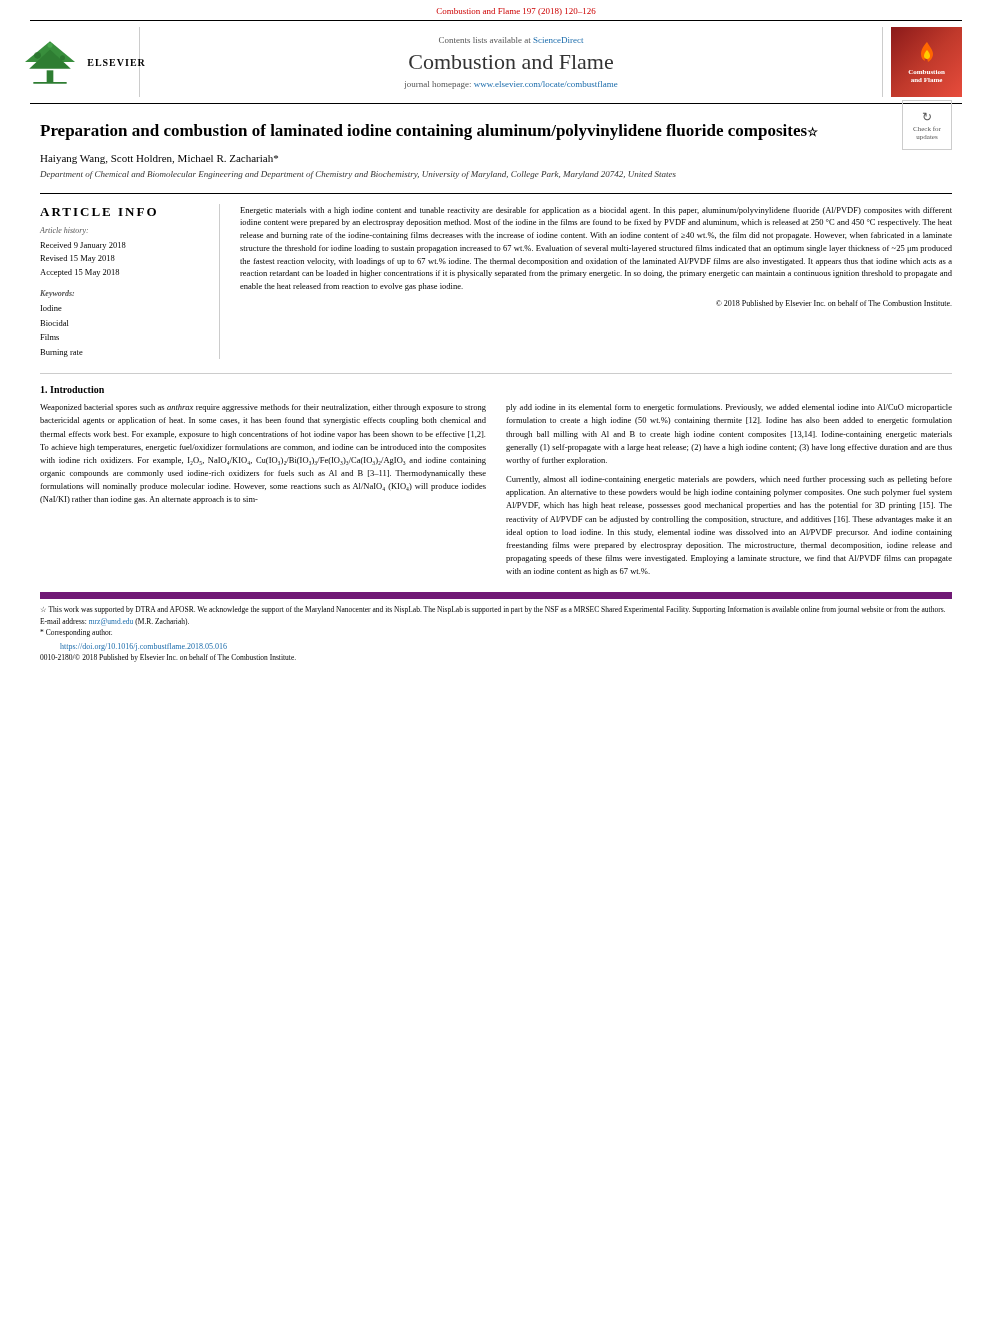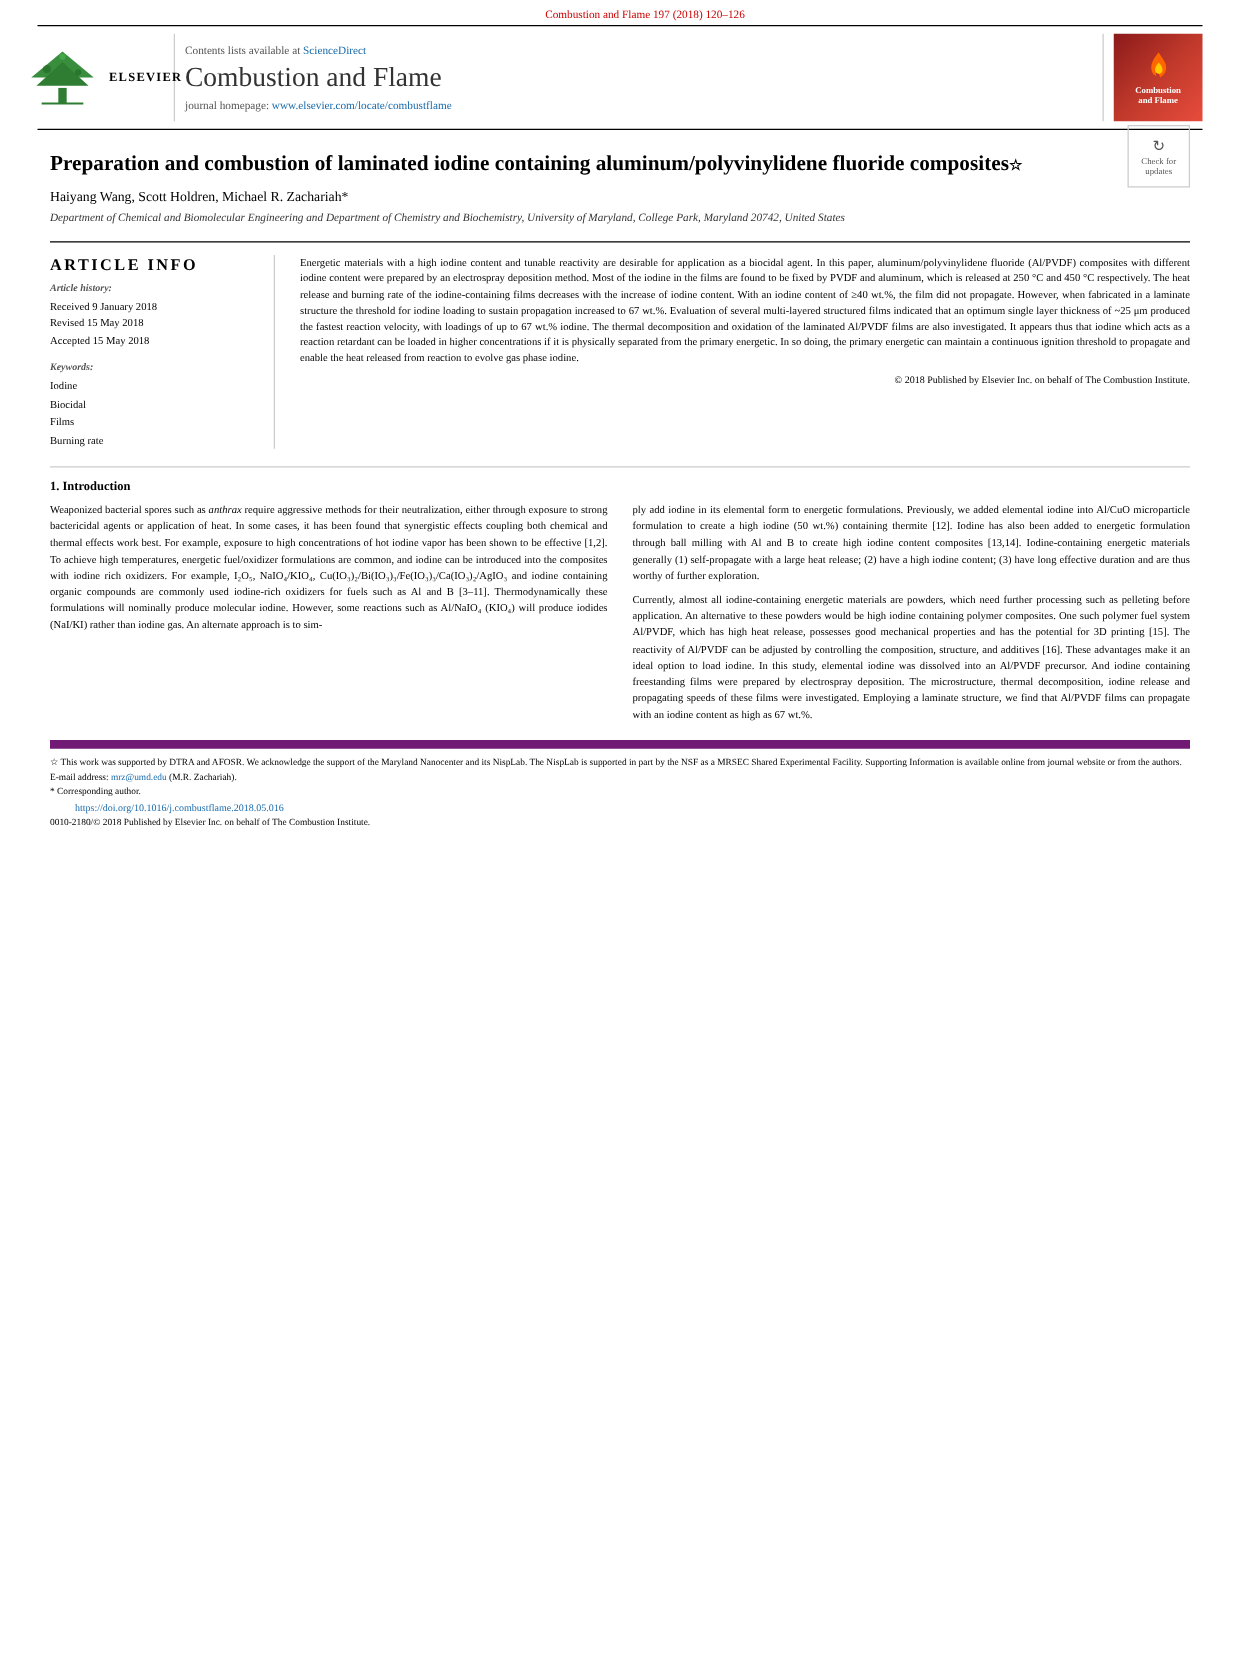--- a/index.html
+++ b/index.html
@@ -49,21 +49,21 @@
     .elsevier-text {
       font-size: 10px;
       font-weight: bold;
       letter-spacing: 1px;
       color: #000;
     }
     .journal-center {
       flex: 1;
       display: flex;
       flex-direction: column;
-      align-items: flex-start;
+      align-items: center;
       justify-content: center;
       gap: 4px;
     }
     .contents-line {
       font-size: 9px;
       color: #555;
     }
     .contents-line a { color: #1a6bab; text-decoration: none; }
     .journal-title-main {
       font-size: 22px;
@@ -158,21 +158,21 @@
     .section-label {
       font-size: 13px;
       font-weight: bold;
       letter-spacing: 2px;
       text-transform: uppercase;
       margin-bottom: 6px;
       color: #000;
     }
     .article-info-label {
       font-size: 8px;
-      font-weight: bold;
+      font-weight: normal;
       color: #555;
       font-style: italic;
       margin-bottom: 4px;
     }
     .article-info-text {
       font-size: 8.5px;
       color: #000;
       line-height: 1.6;
     }
     .keywords-label {

